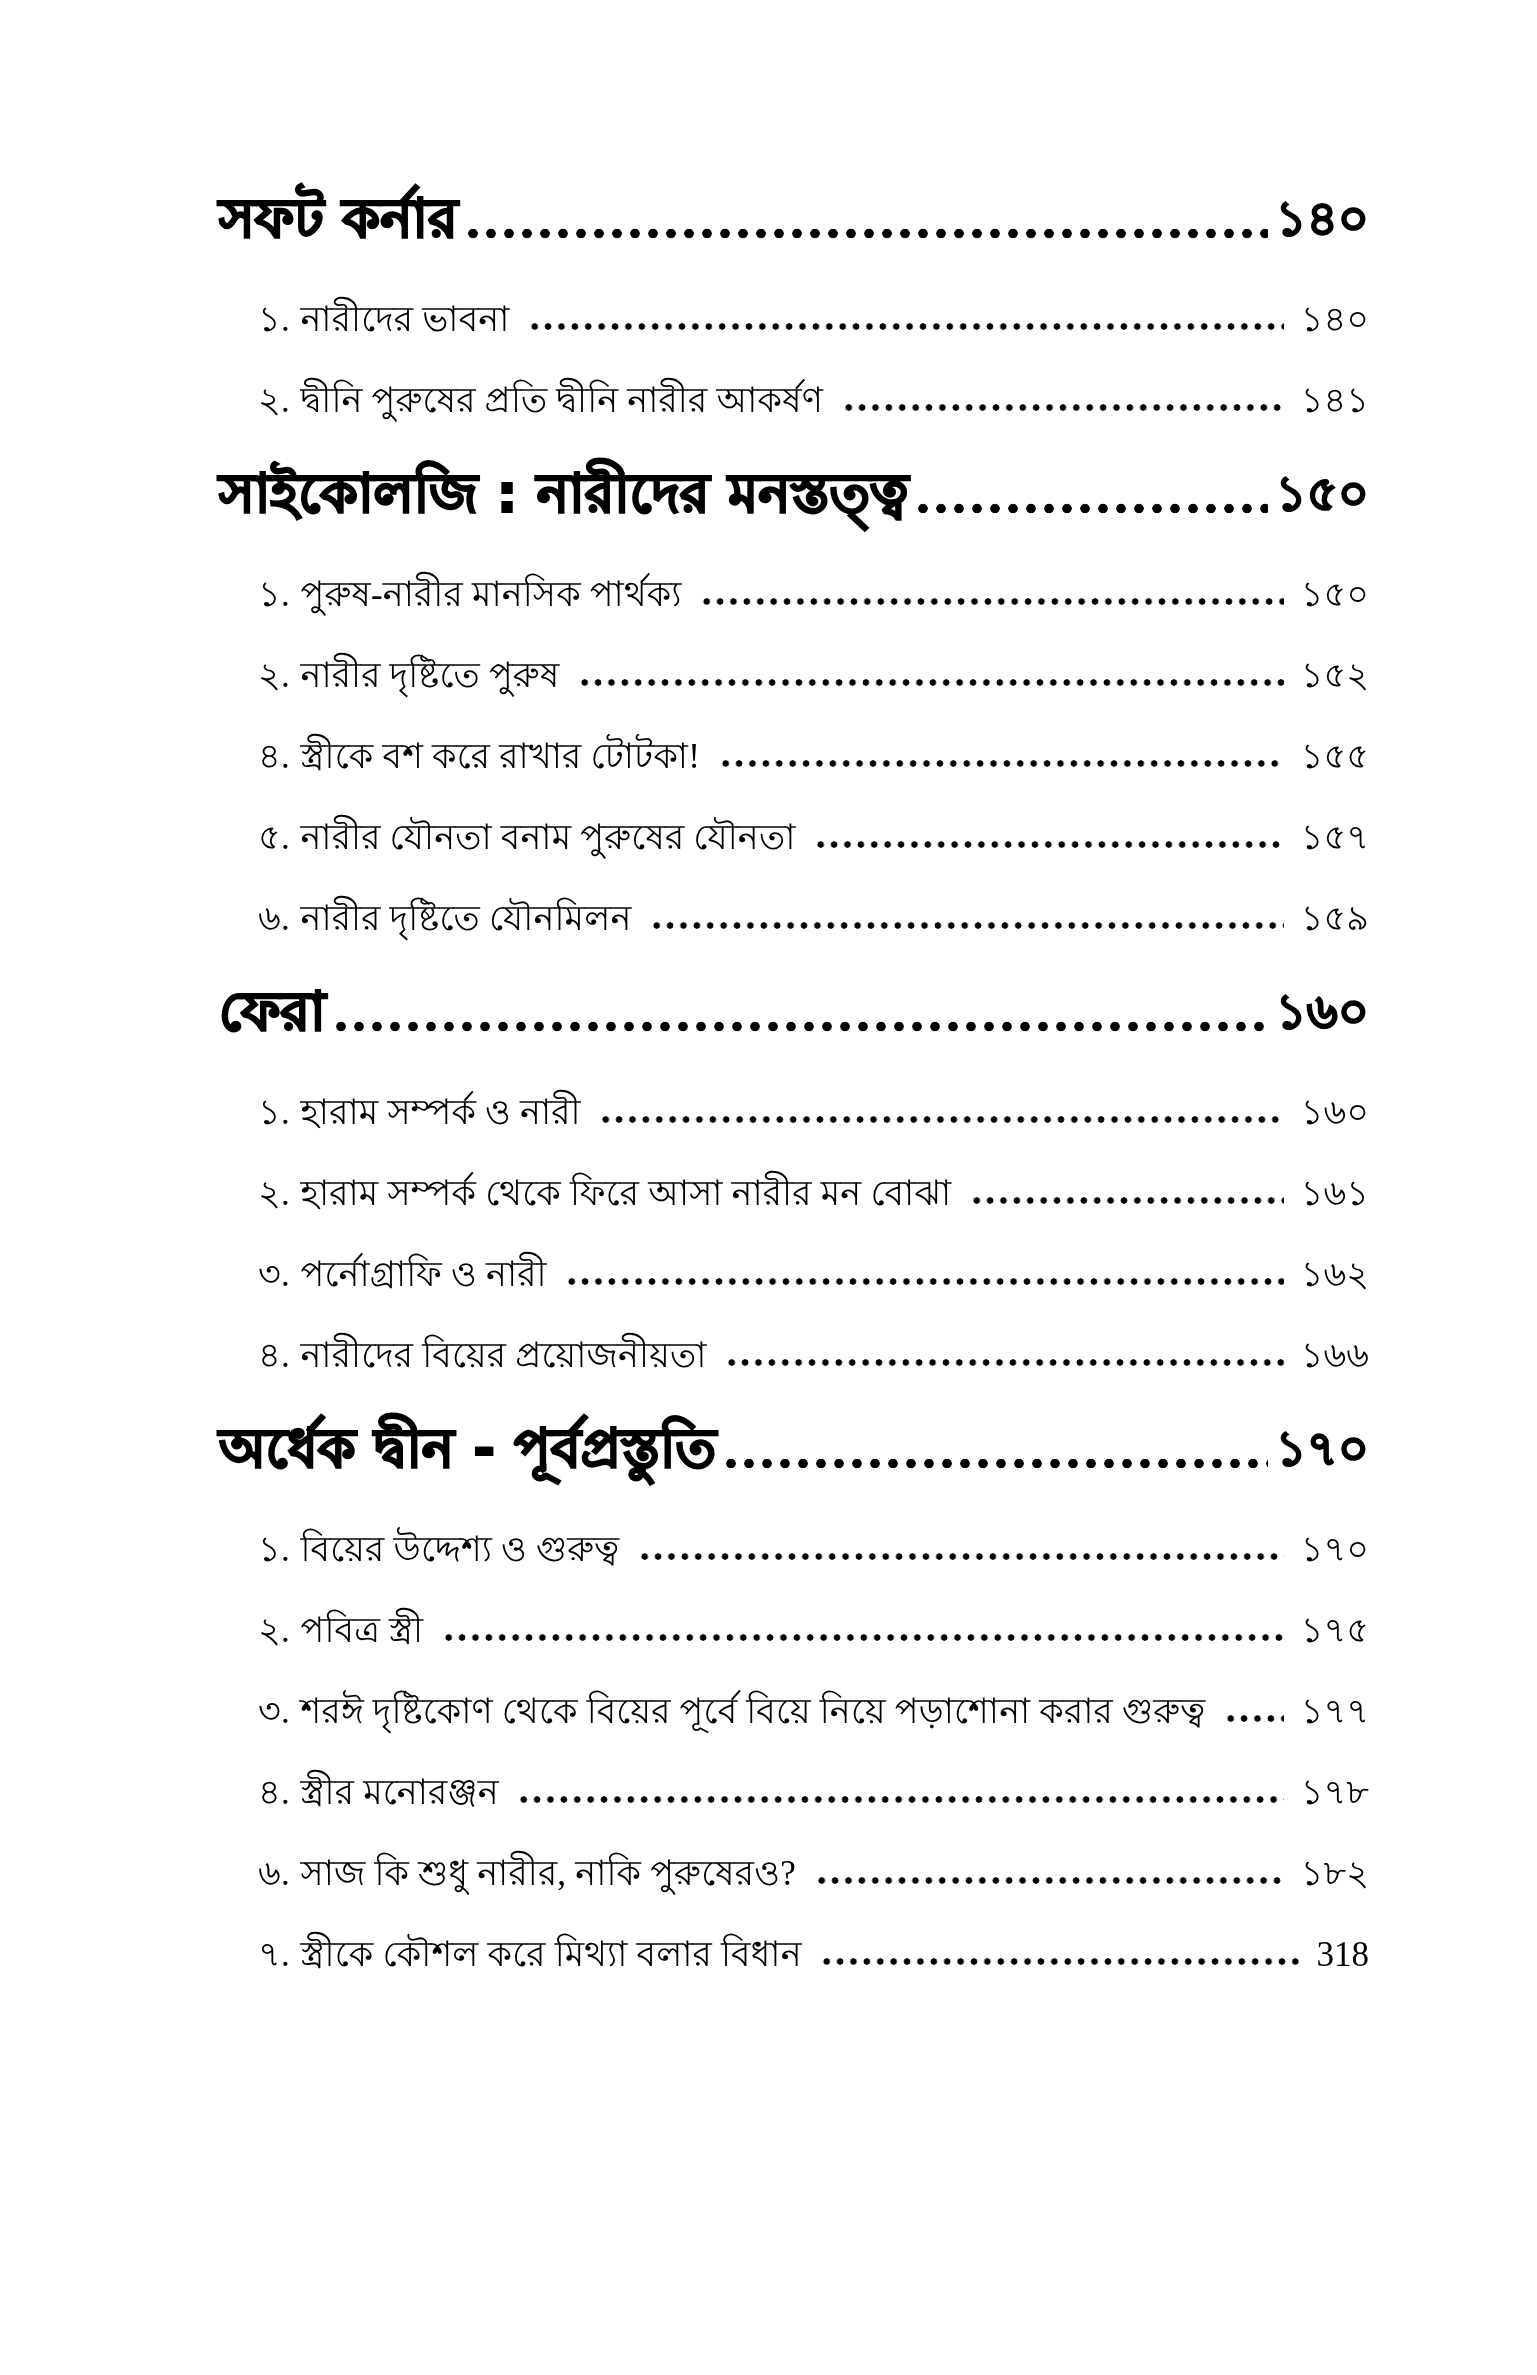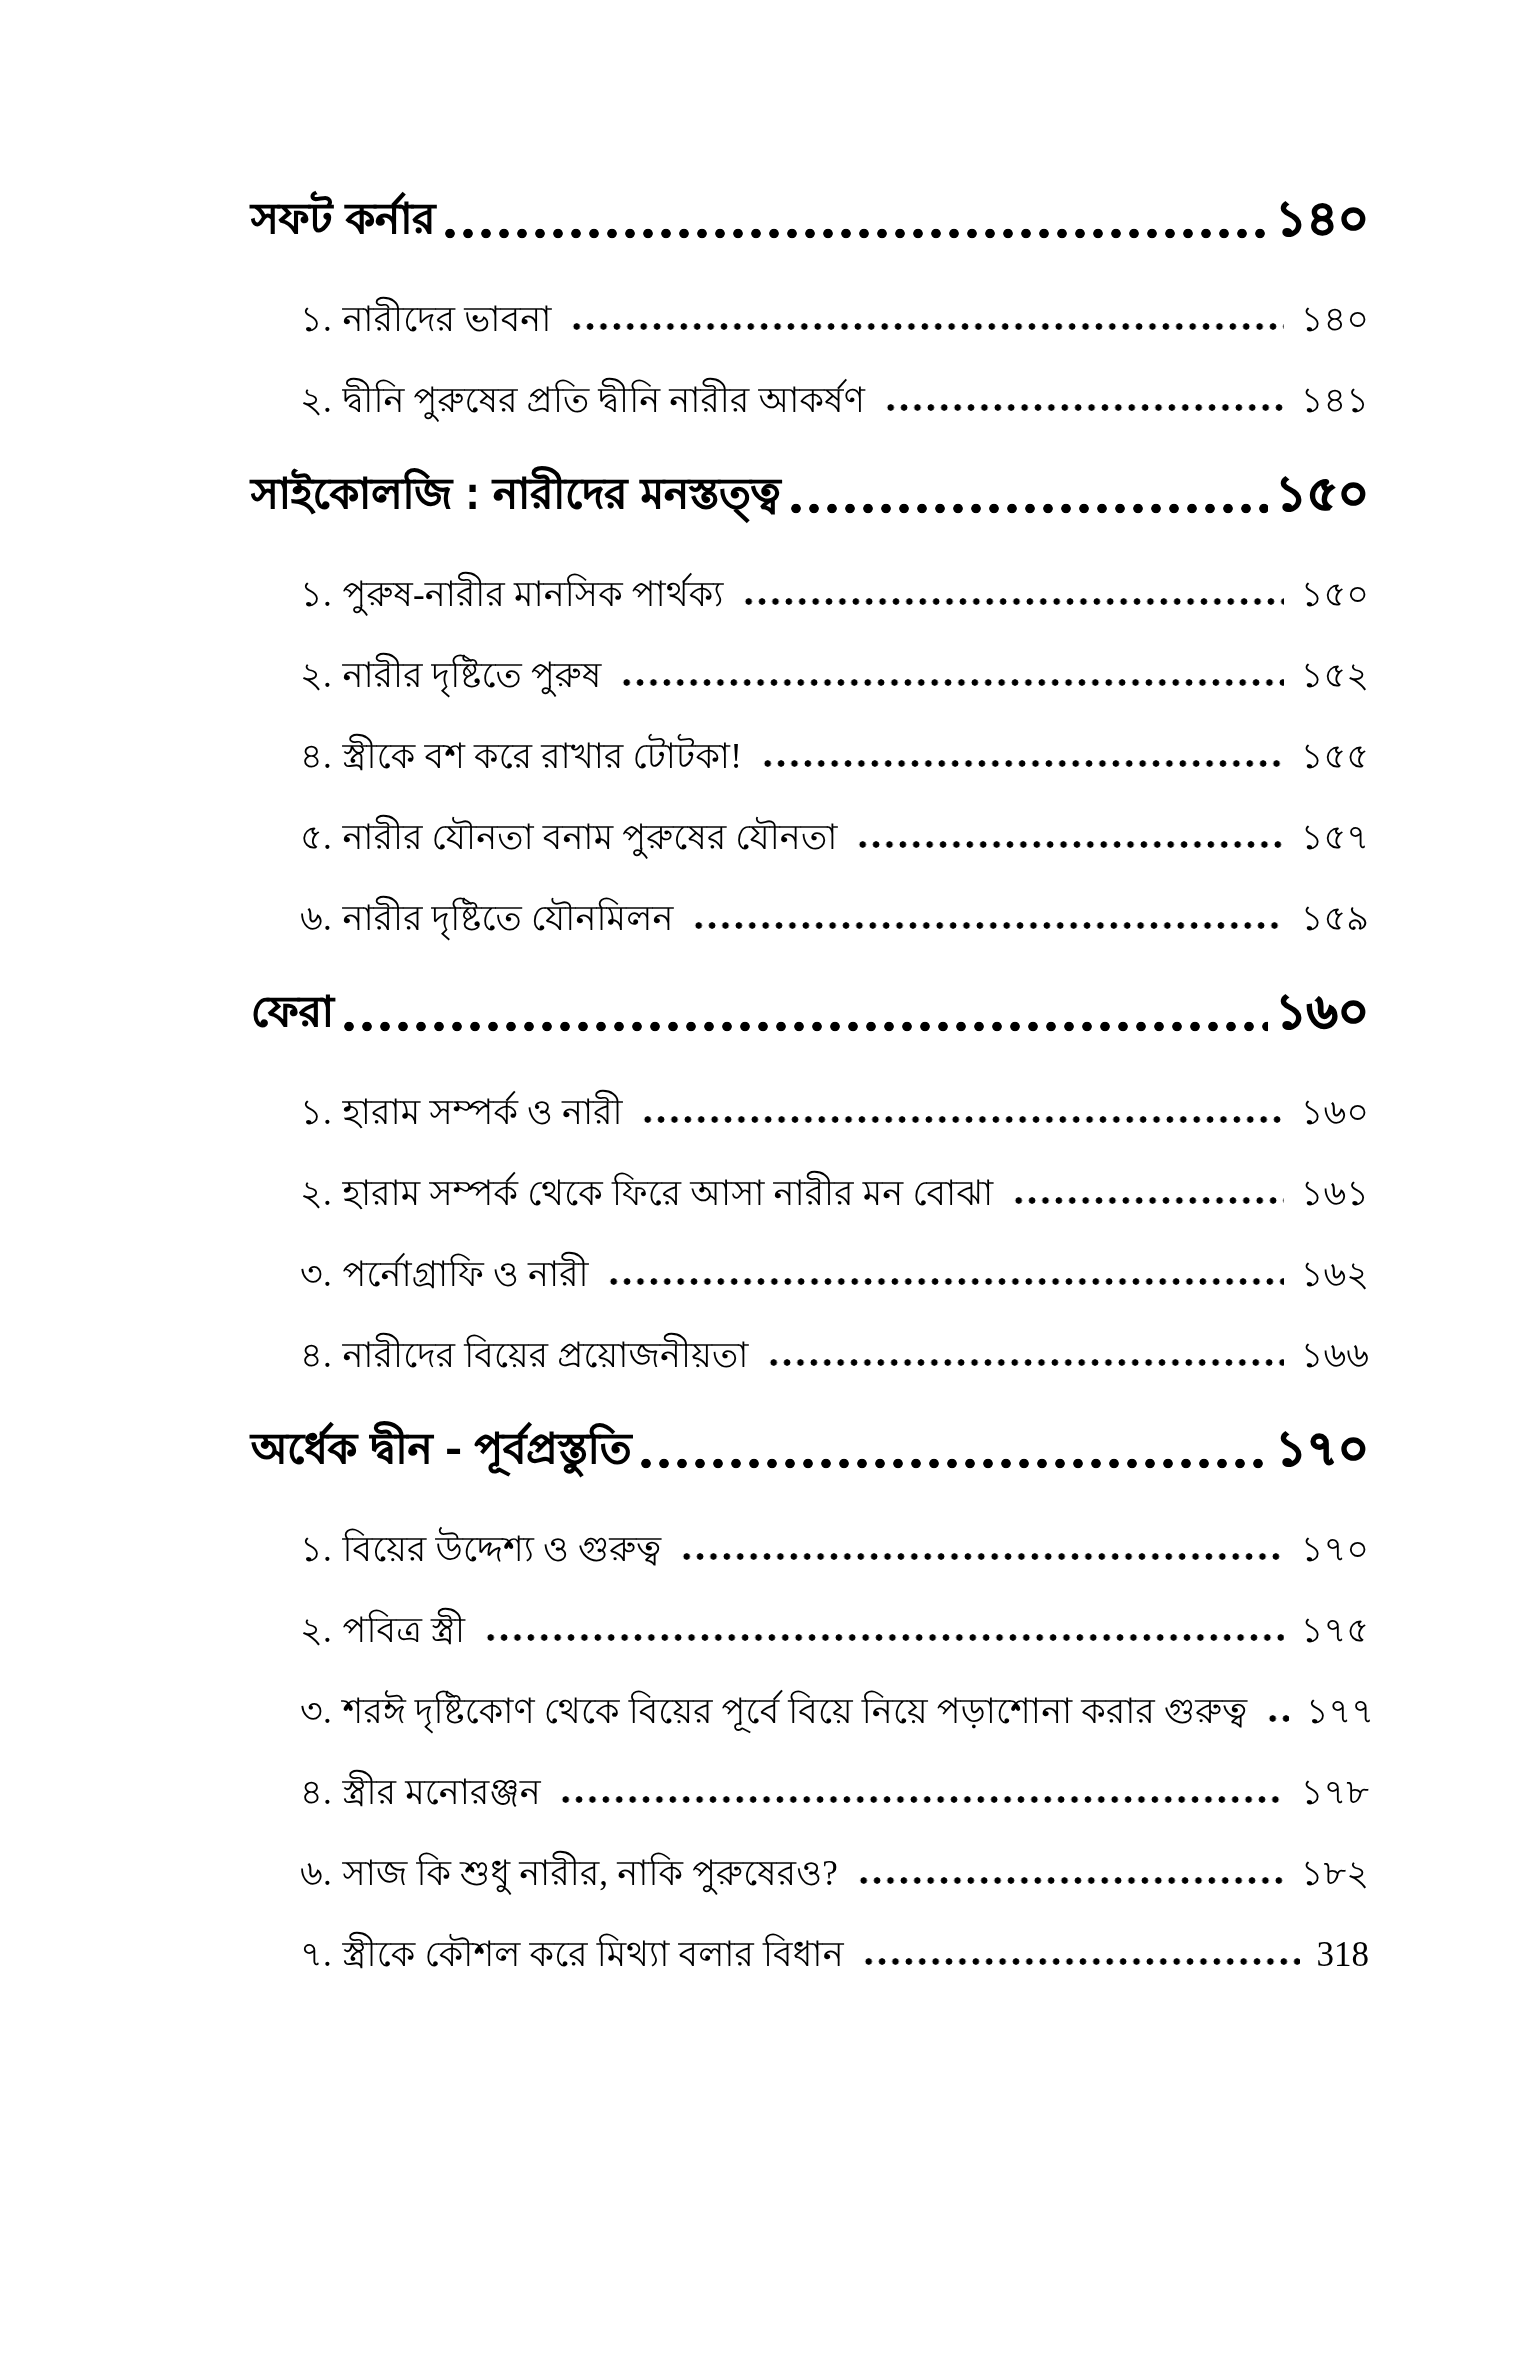--- a/index.html
+++ b/index.html
@@ -22,27 +22,26 @@
   }
 
   
   .section-title-row {
     display: flex;
     align-items: flex-end;
     margin-bottom: 44px;
   }
   .section + .section { margin-top: 9.6px; }
   .section-title {
-    font-size: 42px;
+    font-size: 54px;
     line-height: 69px;
-    font-weight: 400;
+    font-weight: 700;
     -webkit-text-stroke: 1.9px #000;
     white-space: nowrap;
     font-family: "DejaVu Sans", "Liberation Sans", sans-serif;
-    margin-left: 32px;
   }
   .section-page {
     font-size: 48px;
     line-height: 69px;
     font-weight: 900;
     -webkit-text-stroke: 1.4px #000;
     white-space: nowrap;
     font-family: "DejaVu Sans", "Liberation Sans", sans-serif;
   }
   .leader {
@@ -56,21 +55,21 @@
     margin: 0 7.7px 9.6px 5.8px;
     background-image: radial-gradient(circle, #000 4.4px, transparent 5.1px);
     background-size: 18px 19px;
     background-position: left center;
   }
 
   
   .item-row {
     display: flex;
     align-items: flex-end;
-    margin: 0 0 36px 81px;
+    margin: 0 0 36px 39px;
     gap: 12px;
   }
   .item-label {
     font-size: 35px;
     line-height: 45px;
     white-space: nowrap;
     letter-spacing: 0.2px;
   }
   .item-num { margin-right: 10.6px; }
   .item-page {

